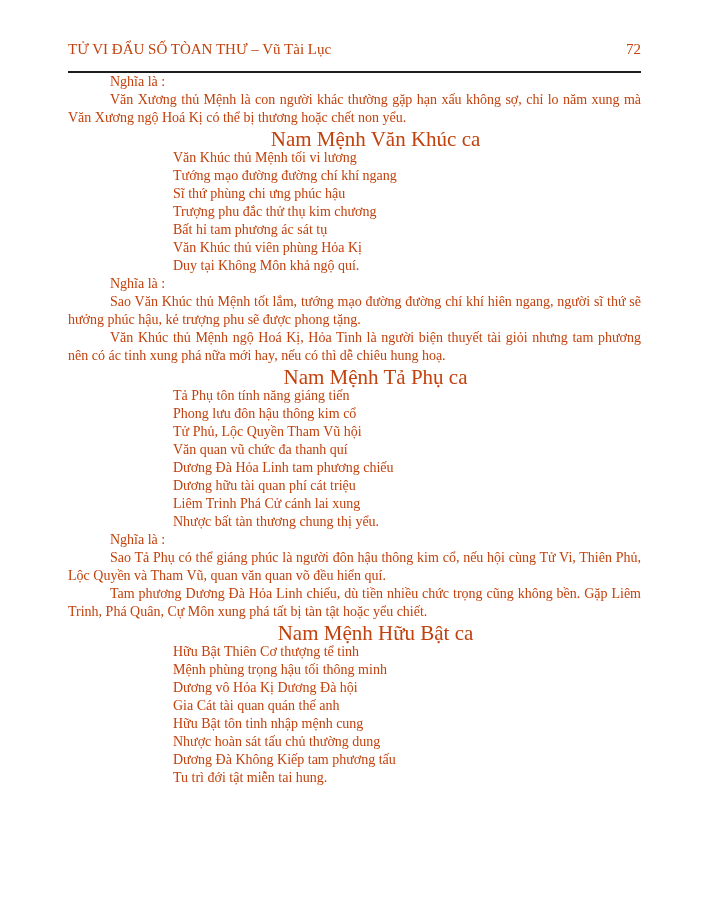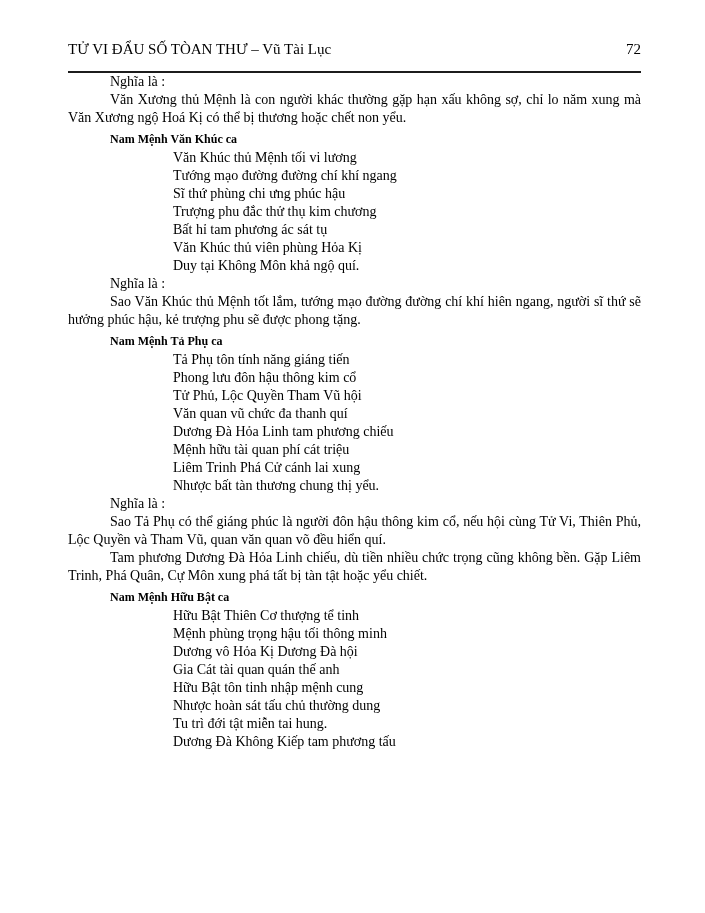--- a/index.html
+++ b/index.html
@@ -5,21 +5,21 @@
   html, body {
     margin: 0;
     padding: 0;
     background: #ffffff;
   }
   .page {
     width: 705px;
     height: 913px;
     box-sizing: border-box;
     background: #ffffff;
-    color: #000000;
+    color: #c2410c;
     font-family: "Liberation Serif", "DejaVu Serif", serif;
     overflow: hidden;
   }
   .inner {
     padding: 41px 64px 0 68px;
   }
   .header {
     display: flex;
     justify-content: space-between;
     align-items: baseline;
@@ -35,25 +35,25 @@
     margin-top: 0;
     font-size: 14px;
     line-height: 18px;
     text-align: justify;
   }
   .meaning, .para {
     margin: 0;
     text-indent: 42px;
   }
   .heading {
-    font-size: 12px;
-    font-weight: bold;
+    font-size: 21px;
+    font-weight: normal;
     line-height: 20px;
     margin: 2px 0 0 42px;
-    text-align: left;
+    text-align: center;
   }
   .poem {
     margin: 0 0 0 105px;
     text-align: left;
   }
   .poem-line {
     white-space: nowrap;
   }
 </style>
 </head>
@@ -78,43 +78,44 @@
         <div class="poem-line">Văn Khúc thủ Mệnh tối vi lương</div>
         <div class="poem-line">Tướng mạo đường đường chí khí ngang</div>
         <div class="poem-line">Sĩ thứ phùng chi ưng phúc hậu</div>
         <div class="poem-line">Trượng phu đắc thử thụ kim chương</div>
         <div class="poem-line">Bất hỉ tam phương ác sát tụ</div>
         <div class="poem-line">Văn Khúc thủ viên phùng Hỏa Kị</div>
         <div class="poem-line">Duy tại Không Môn khả ngộ quí.</div>
       </div>
       <p class="meaning">Nghĩa là :</p>
       <p class="para">Sao Văn Khúc thủ Mệnh tốt lắm, tướng mạo đường đường chí khí hiên ngang, người sĩ thứ sẽ hưởng phúc hậu, kẻ trượng phu sẽ được phong tặng.</p>
+      <p class="para">Văn Khúc thủ Mệnh ngộ Hoá Kị, Hỏa Tinh là người biện thuyết tài giỏi nhưng tam phương nên có ác tinh xung phá nữa mới hay, nếu có thì dễ chiêu hung hoạ.</p>
 
       <h2 class="heading">Nam Mệnh Tả Phụ ca</h2>
       <div class="poem">
         <div class="poem-line">Tả Phụ tôn tính năng giáng tiến</div>
         <div class="poem-line">Phong lưu đôn hậu thông kim cổ</div>
         <div class="poem-line">Tử Phủ, Lộc Quyền Tham Vũ hội</div>
         <div class="poem-line">Văn quan vũ chức đa thanh quí</div>
         <div class="poem-line">Dương Đà Hỏa Linh tam phương chiếu</div>
-        <div class="poem-line">Mệnh hữu tài quan phí cát triệu</div>
+        <div class="poem-line">Dương hữu tài quan phí cát triệu</div>
         <div class="poem-line">Liêm Trinh Phá Cử cánh lai xung</div>
         <div class="poem-line">Nhược bất tàn thương chung thị yểu.</div>
       </div>
       <p class="meaning">Nghĩa là :</p>
       <p class="para">Sao Tả Phụ có thể giáng phúc là người đôn hậu thông kim cổ, nếu hội cùng Tử Vi, Thiên Phủ, Lộc Quyền và Tham Vũ, quan văn quan võ đều hiển quí.</p>
       <p class="para">Tam phương Dương Đà Hỏa Linh chiếu, dù tiền nhiều chức trọng cũng không bền. Gặp Liêm Trinh, Phá Quân, Cự Môn xung phá tất bị tàn tật hoặc yểu chiết.</p>
 
       <h2 class="heading">Nam Mệnh Hữu Bật ca</h2>
       <div class="poem">
         <div class="poem-line">Hữu Bật Thiên Cơ thượng tể tinh</div>
         <div class="poem-line">Mệnh phùng trọng hậu tối thông minh</div>
         <div class="poem-line">Dương vô Hỏa Kị Dương Đà hội</div>
         <div class="poem-line">Gia Cát tài quan quán thế anh</div>
         <div class="poem-line">Hữu Bật tôn tinh nhập mệnh cung</div>
         <div class="poem-line">Nhược hoàn sát tấu chủ thường dung</div>
+        <div class="poem-line">Dương Đà Không Kiếp tam phương tấu</div>
         <div class="poem-line">Tu trì đới tật miễn tai hung.</div>
-        <div class="poem-line">Dương Đà Không Kiếp tam phương tấu</div>
       </div>
 
     </div>
   </div>
 </div>
 
 </body></html>

